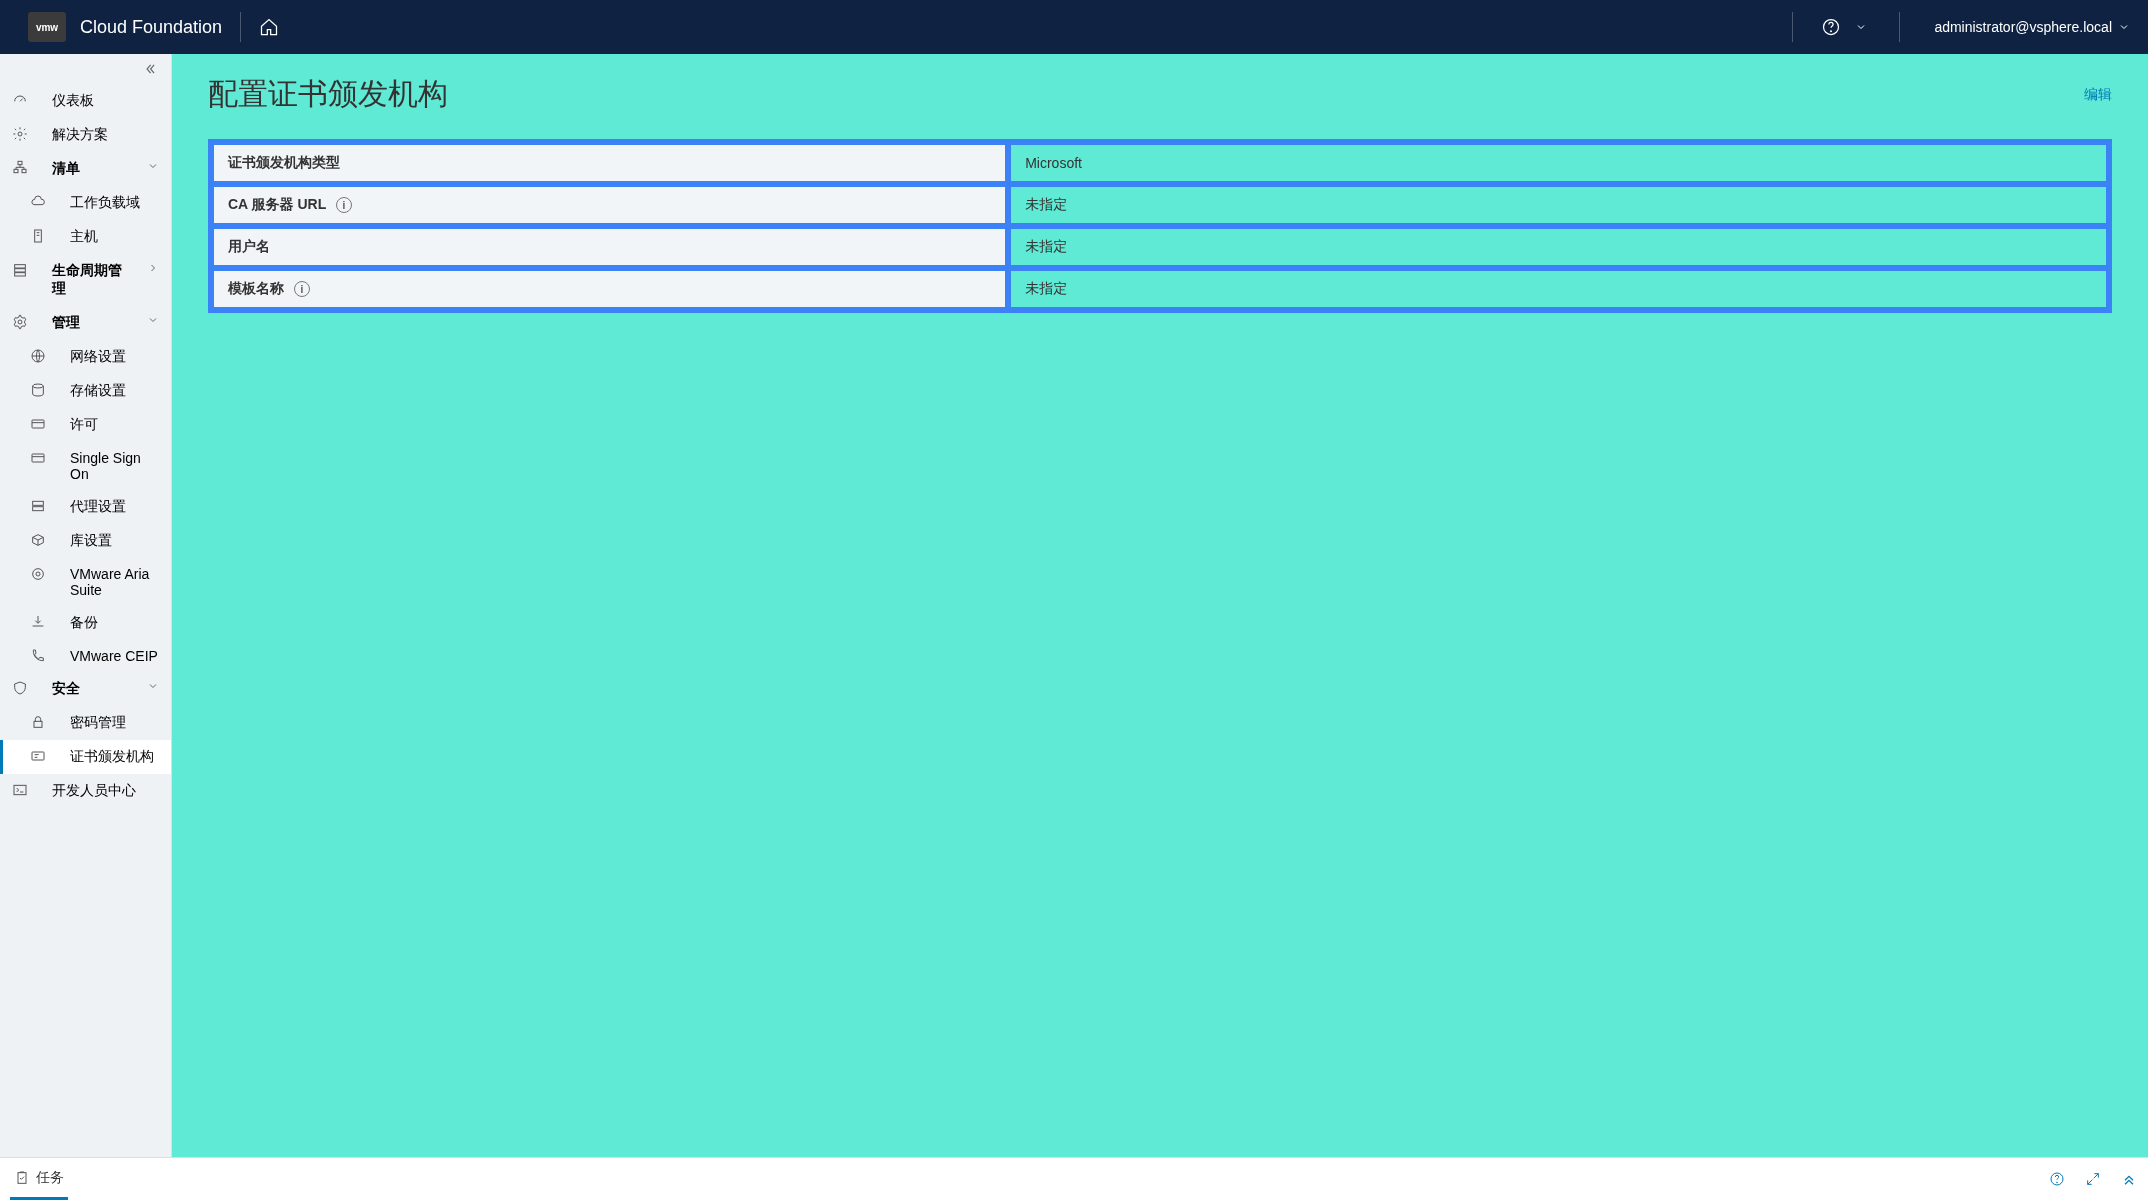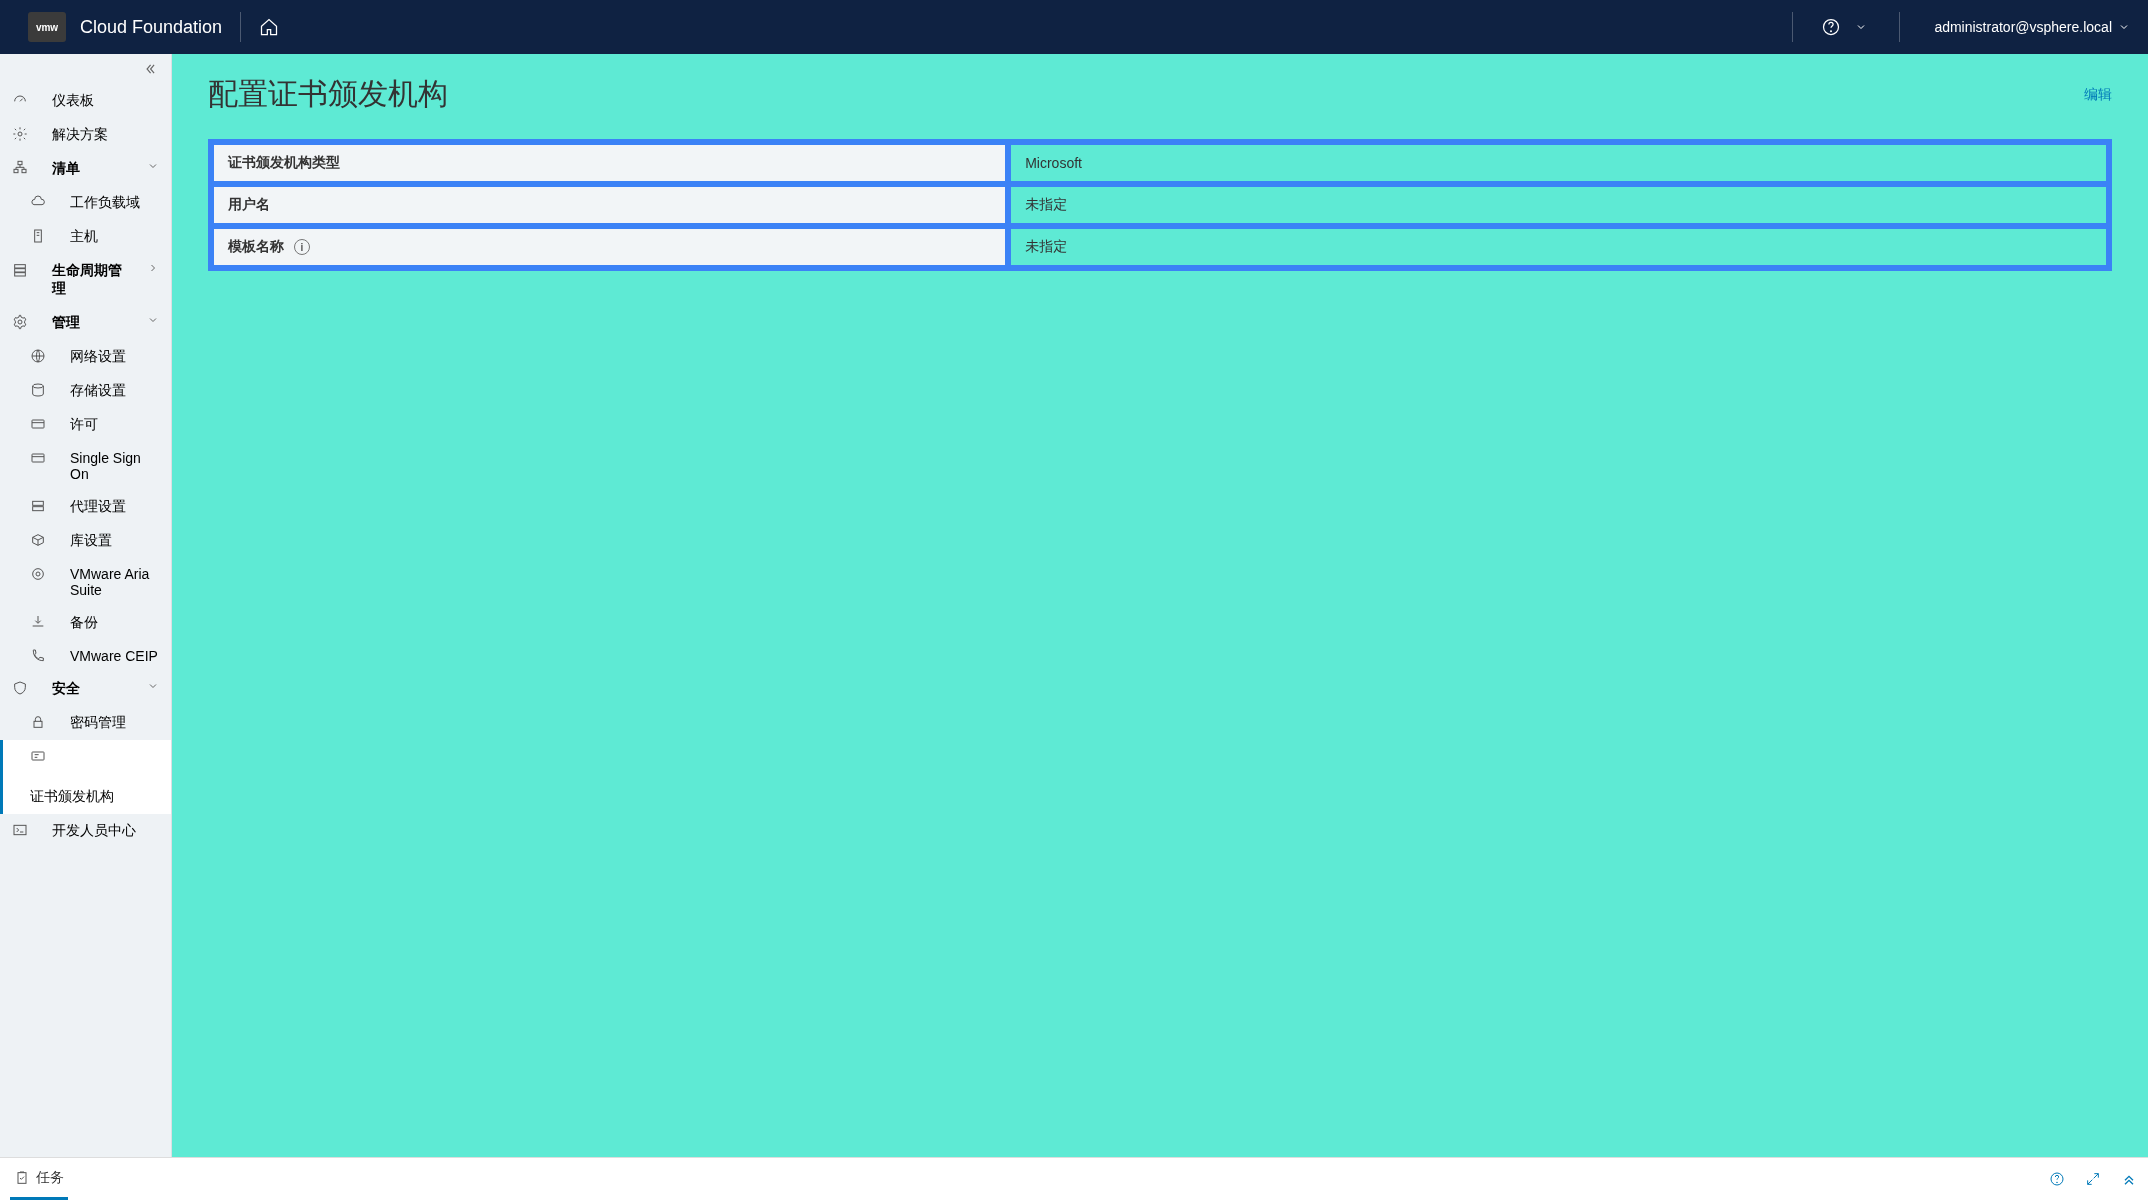--- a/index.html
+++ b/index.html
@@ -18,21 +18,21 @@
 
 
 .content { flex: 1; display: flex; overflow: hidden; }
 
 
 .sidebar { width: 172px; background: #eef2f5; border-right: 1px solid #dcdfe3; display: flex; flex-direction: column; position: relative; }
 .sidebar-collapse { height: 30px; display: flex; align-items: center; justify-content: flex-end; padding-right: 14px; cursor: pointer; }
 .nav { flex: 1; overflow-y: auto; }
 .nav-item { display: flex; padding: 8px 12px; cursor: pointer; color: #000000; font-size: 14px; gap: 24px; position: relative; }
 .nav-item.child { padding-left: 30px; }
-.nav-item.active { background: #fff; flex-direction: column; }
+.nav-item.active { background: #fff; }
 .nav-item.active::before { content: ""; position: absolute; left: 0; top: 0; bottom: 0; width: 3px; background: #0079b8; }
 .nav-item.group { font-weight: 600; }
 .nav-chevron { margin-left: auto; }
 .nav-icon { width: 16px; height: 16px; display: inline-flex; align-items: center; justify-content: center; flex-shrink: 0; color: #555; }
 
 
 .main { flex: 1; background: #5eead4; padding: 20px 36px; overflow: auto; }
 .page-head { display: flex; align-items: center; margin-bottom: 24px; }
 .page-title { font-size: 30px; font-weight: 300; color: #333; }
 .page-actions { margin-left: auto; }
@@ -308,20 +308,27 @@
       </div>
     </div>
 
     <table class="data-table">
       <tbody>
           <tr>
         <td class="label-cell">证书颁发机构类型</td>
         <td>Microsoft</td>
       </tr>
       <tr>
+        <td class="label-cell">
+          <span>CA 服务器 URL</span>
+          <span class="info-icon">i</span>
+        </td>
+        <td>未指定</td>
+      </tr>
+      <tr>
         <td class="label-cell">用户名</td>
         <td>未指定</td>
       </tr>
       <tr>
         <td class="label-cell">
           <span>模板名称</span>
           <span class="info-icon">i</span>
         </td>
         <td>未指定</td>
       </tr>

